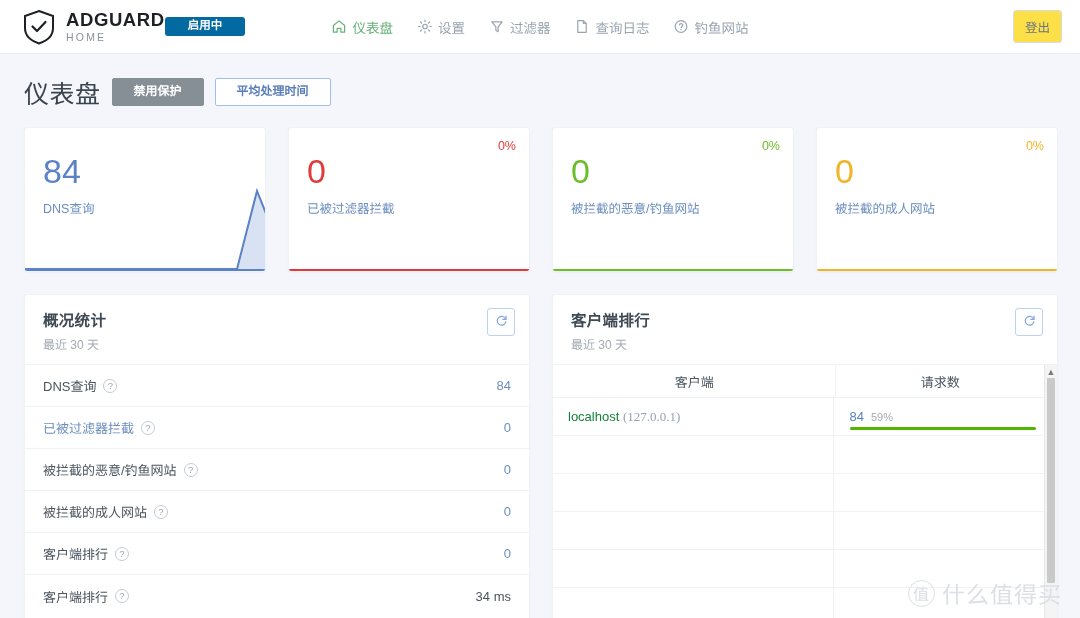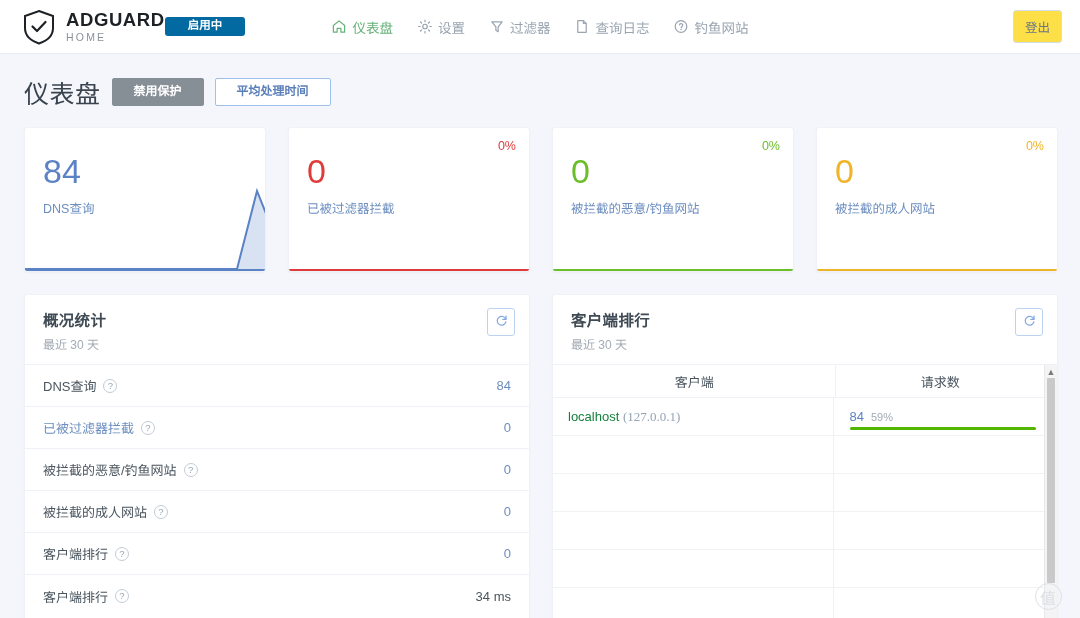--- a/index.html
+++ b/index.html
@@ -474,13 +474,14 @@
           <div class="scroll-arrow">▲</div>
           <div class="scroll-thumb"></div>
         </div>
       </div>
     </div>
   </div>
 </div>
 
 <div class="watermark">
   <span class="wm-circle">值</span>
+  <span>什么值得买</span>
 </div>
 
 </body></html>

